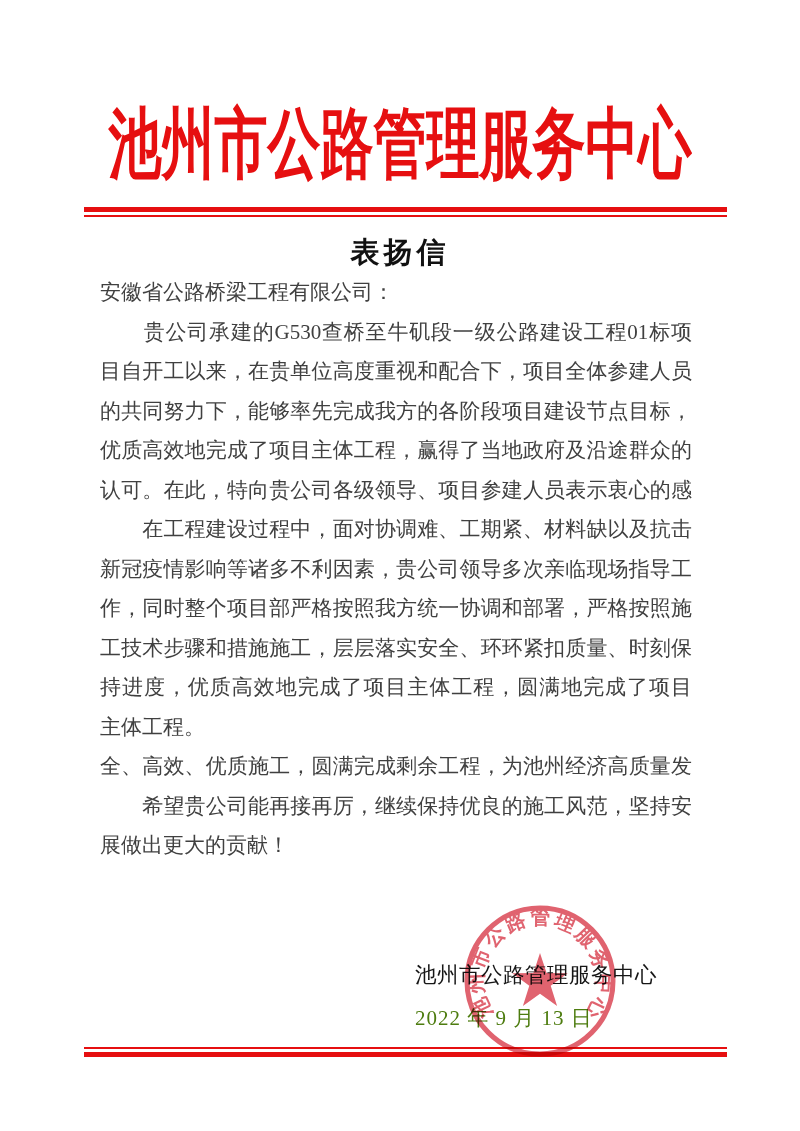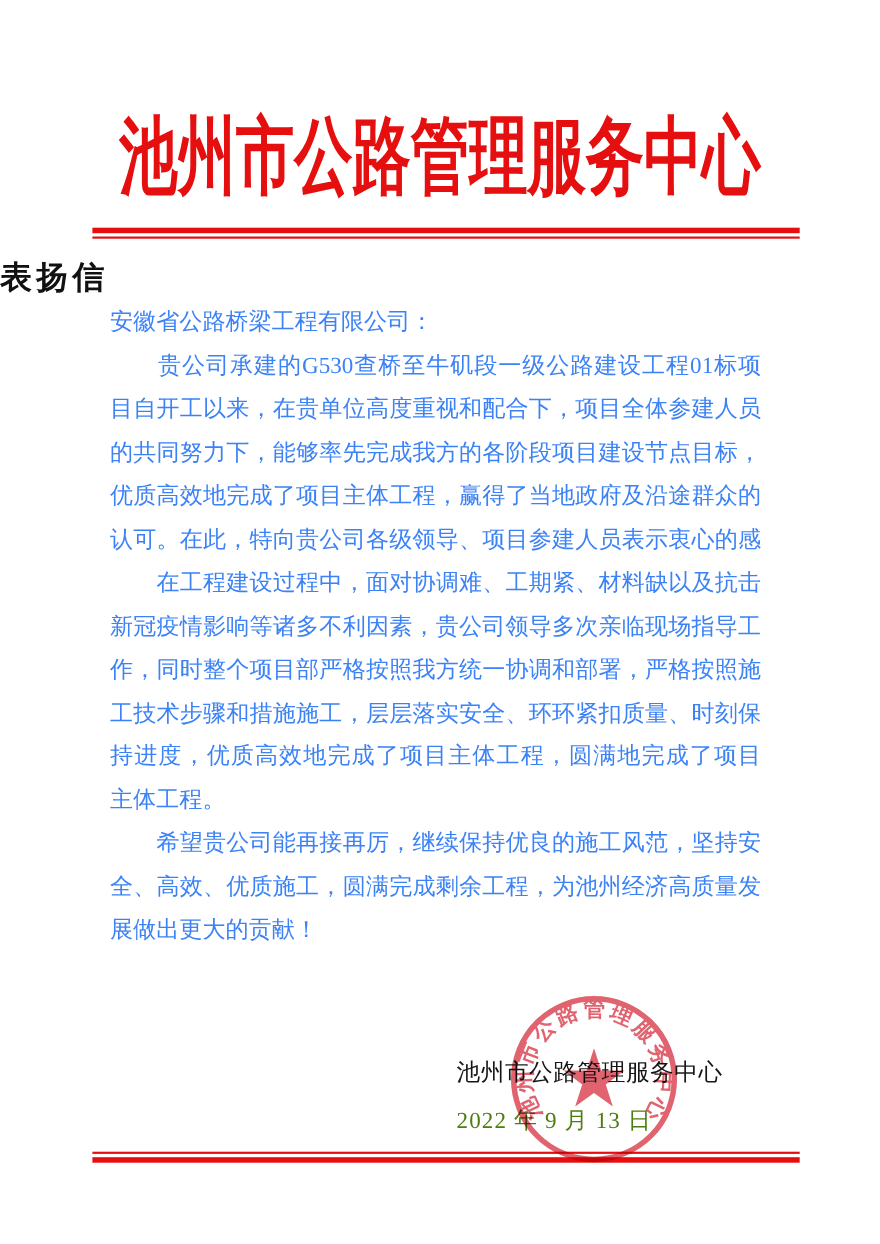--- a/index.html
+++ b/index.html
@@ -32,32 +32,32 @@
   .rule-top { top: 207px; }
   .rule-top .bar-thick { height: 5px; margin-bottom: 3px; }
   .rule-top .bar-thin  { height: 2px; }
   .rule-bottom { top: 1047px; }
   .rule-bottom .bar-thin  { height: 2px; margin-bottom: 3px; }
   .rule-bottom .bar-thick { height: 5px; }
   .letter-title {
     position: absolute;
     top: 233px; left: 0;
     width: 100%;
-    text-align: left;
+    text-align: center;
     font-size: 29px;
     font-weight: bold;
     letter-spacing: 4px;
     color: #111111;
   }
   .letter-body {
     position: absolute;
     top: 273px; left: 100px;
     width: 592px;
     font-size: 21px;
-    color: #3b82f6;
+    color: #404040;
   }
   .letter-body .line {
     height: 39.5px;
     line-height: 39.5px;
     text-align: justify;
     text-align-last: justify;
     white-space: nowrap;
   }
   .letter-body .line.last {
     text-align-last: left;
@@ -109,22 +109,22 @@
         <div class="line">目自开工以来，在贵单位高度重视和配合下，项目全体参建人员</div>
         <div class="line">的共同努力下，能够率先完成我方的各阶段项目建设节点目标，</div>
         <div class="line">优质高效地完成了项目主体工程，赢得了当地政府及沿途群众的</div>
         <div class="line">认可。在此，特向贵公司各级领导、项目参建人员表示衷心的感</div>
         <div class="line">　　在工程建设过程中，面对协调难、工期紧、材料缺以及抗击</div>
         <div class="line">新冠疫情影响等诸多不利因素，贵公司领导多次亲临现场指导工</div>
         <div class="line">作，同时整个项目部严格按照我方统一协调和部署，严格按照施</div>
         <div class="line">工技术步骤和措施施工，层层落实安全、环环紧扣质量、时刻保</div>
         <div class="line">持进度，优质高效地完成了项目主体工程，圆满地完成了项目</div>
         <div class="line last">主体工程。</div>
+        <div class="line">全、高效、优质施工，圆满完成剩余工程，为池州经济高质量发</div>
         <div class="line">　　希望贵公司能再接再厉，继续保持优良的施工风范，坚持安</div>
-        <div class="line">全、高效、优质施工，圆满完成剩余工程，为池州经济高质量发</div>
         <div class="line last">展做出更大的贡献！</div>
       </div>
   </div>
 
   <div class="signature">池州市公路管理服务中心</div>
 
   <div class="sign-date">2022 年 9 月 13 日</div>
 
   <svg class="seal" viewBox="0 0 156 156" xmlns="http://www.w3.org/2000/svg">
     <circle cx="78" cy="78" r="73" fill="none" stroke-width="5" stroke="#d9404f"></circle>

